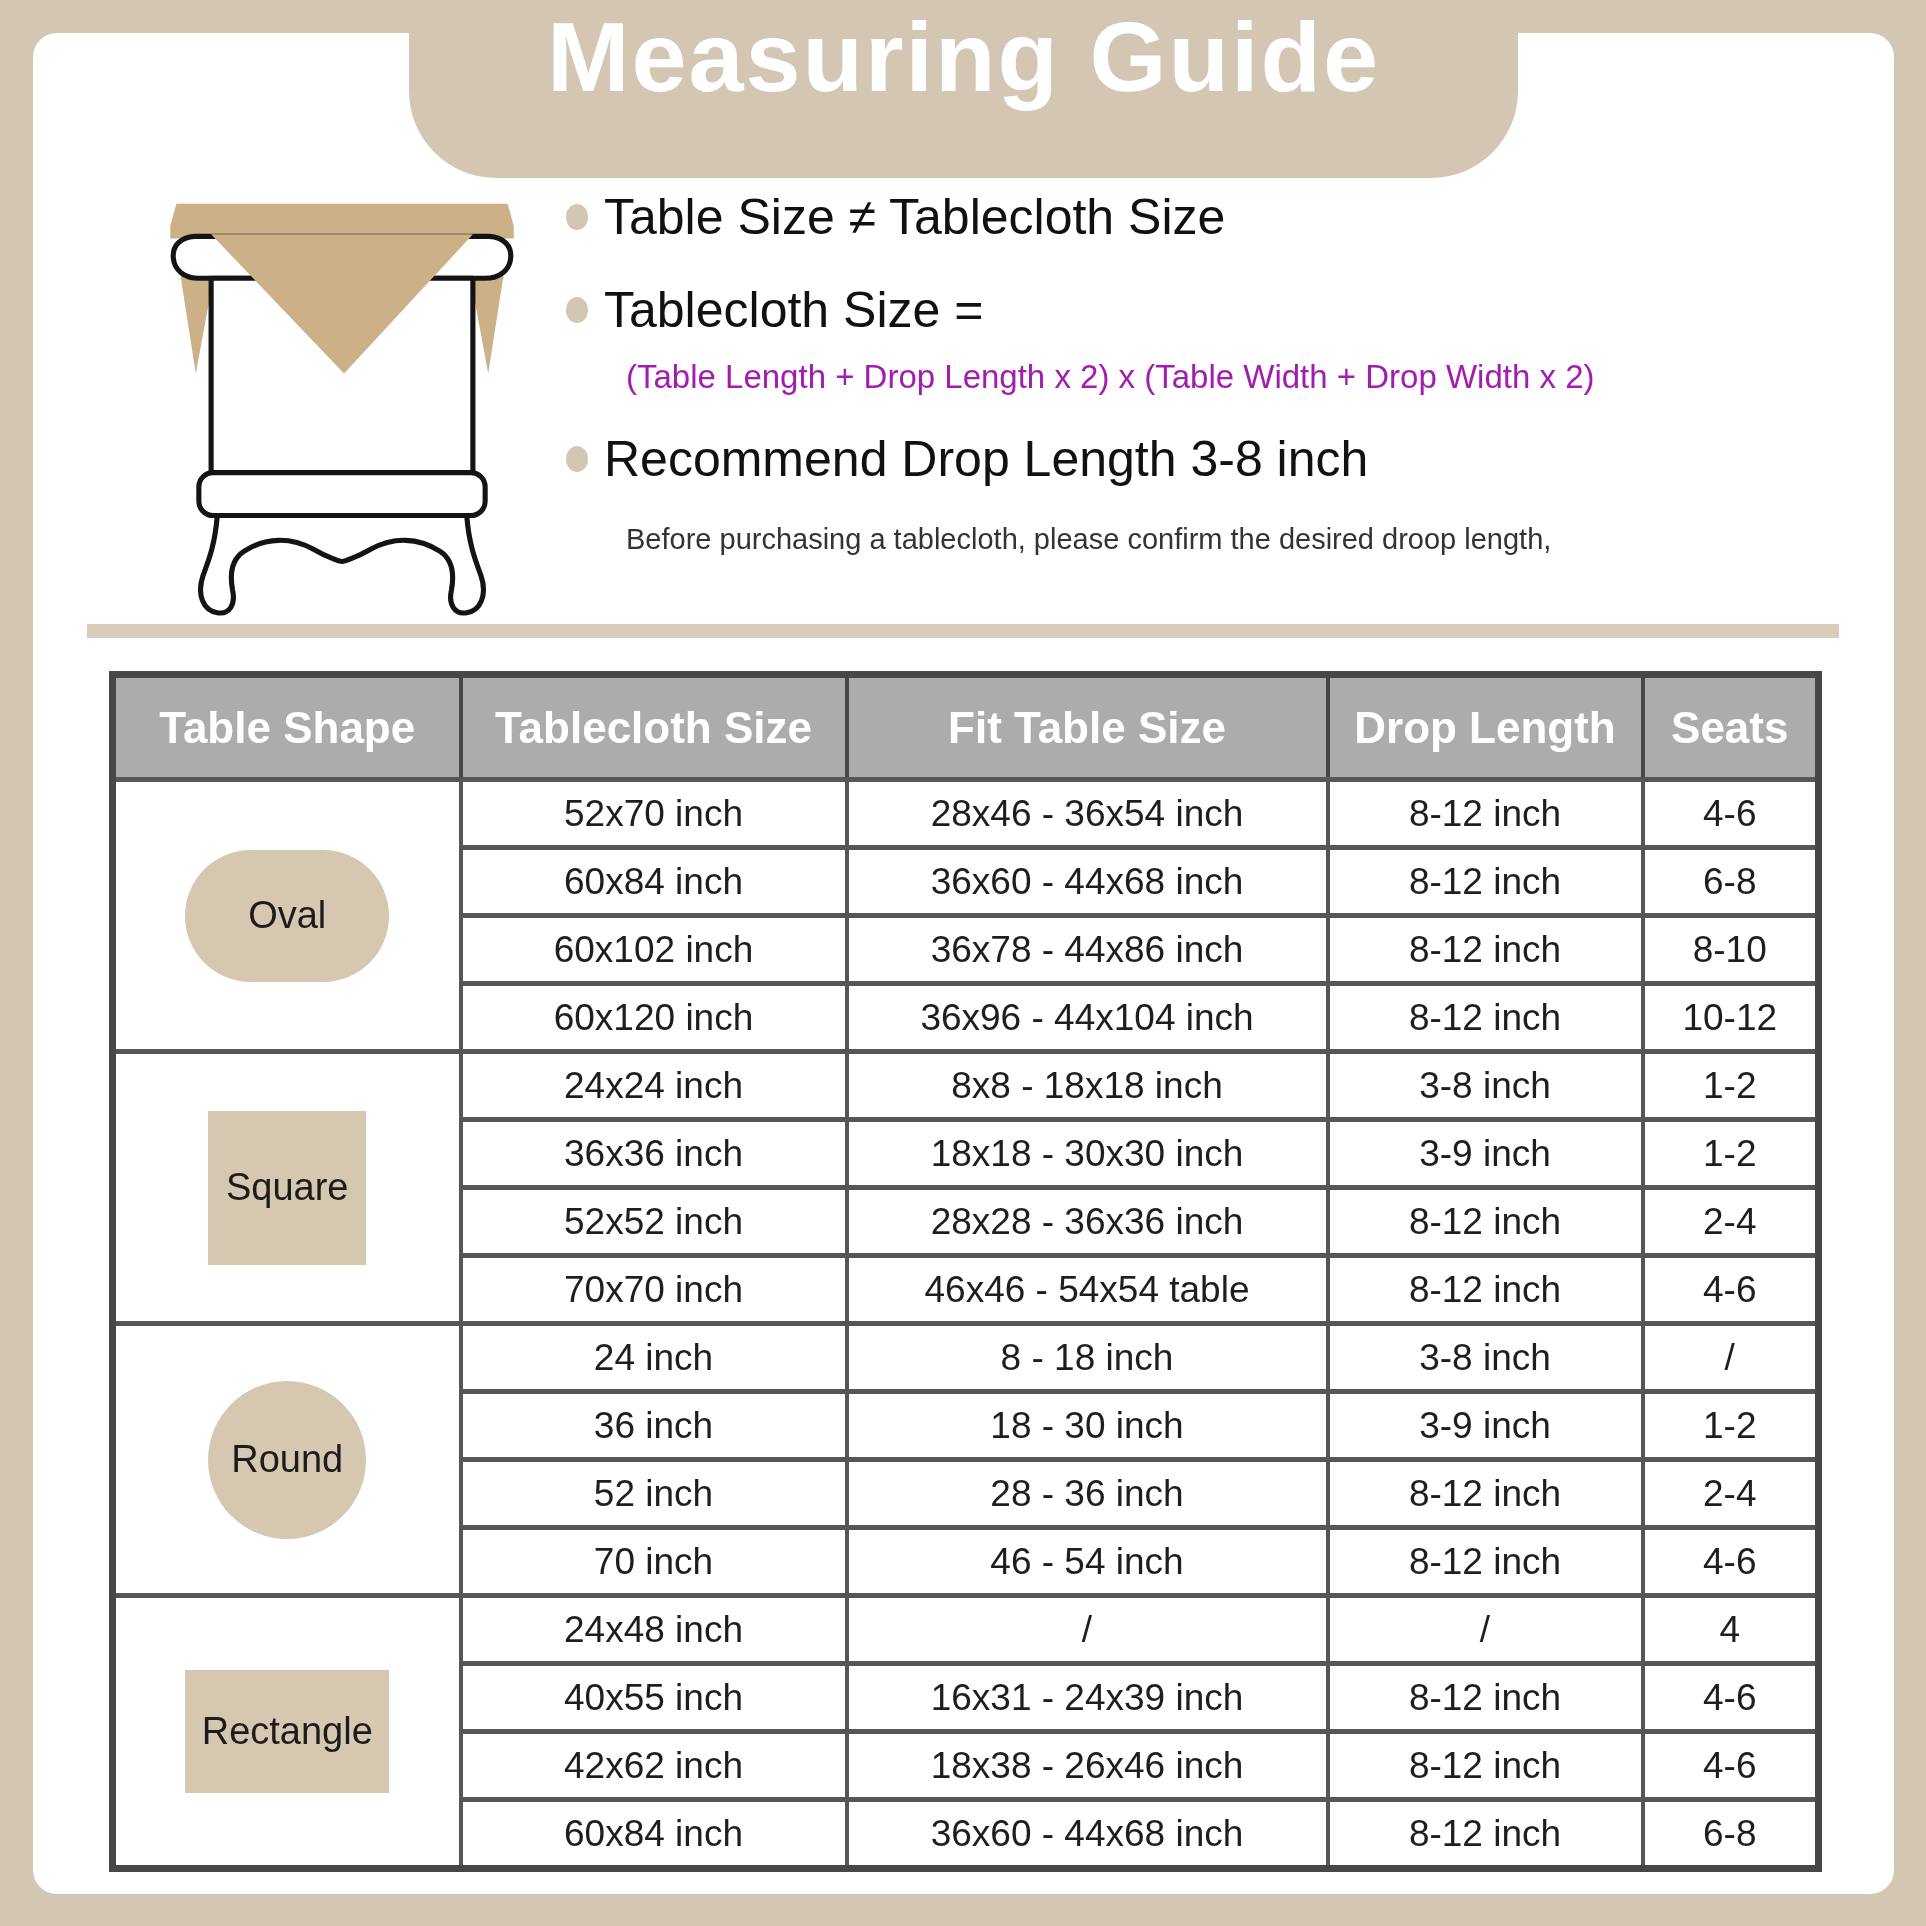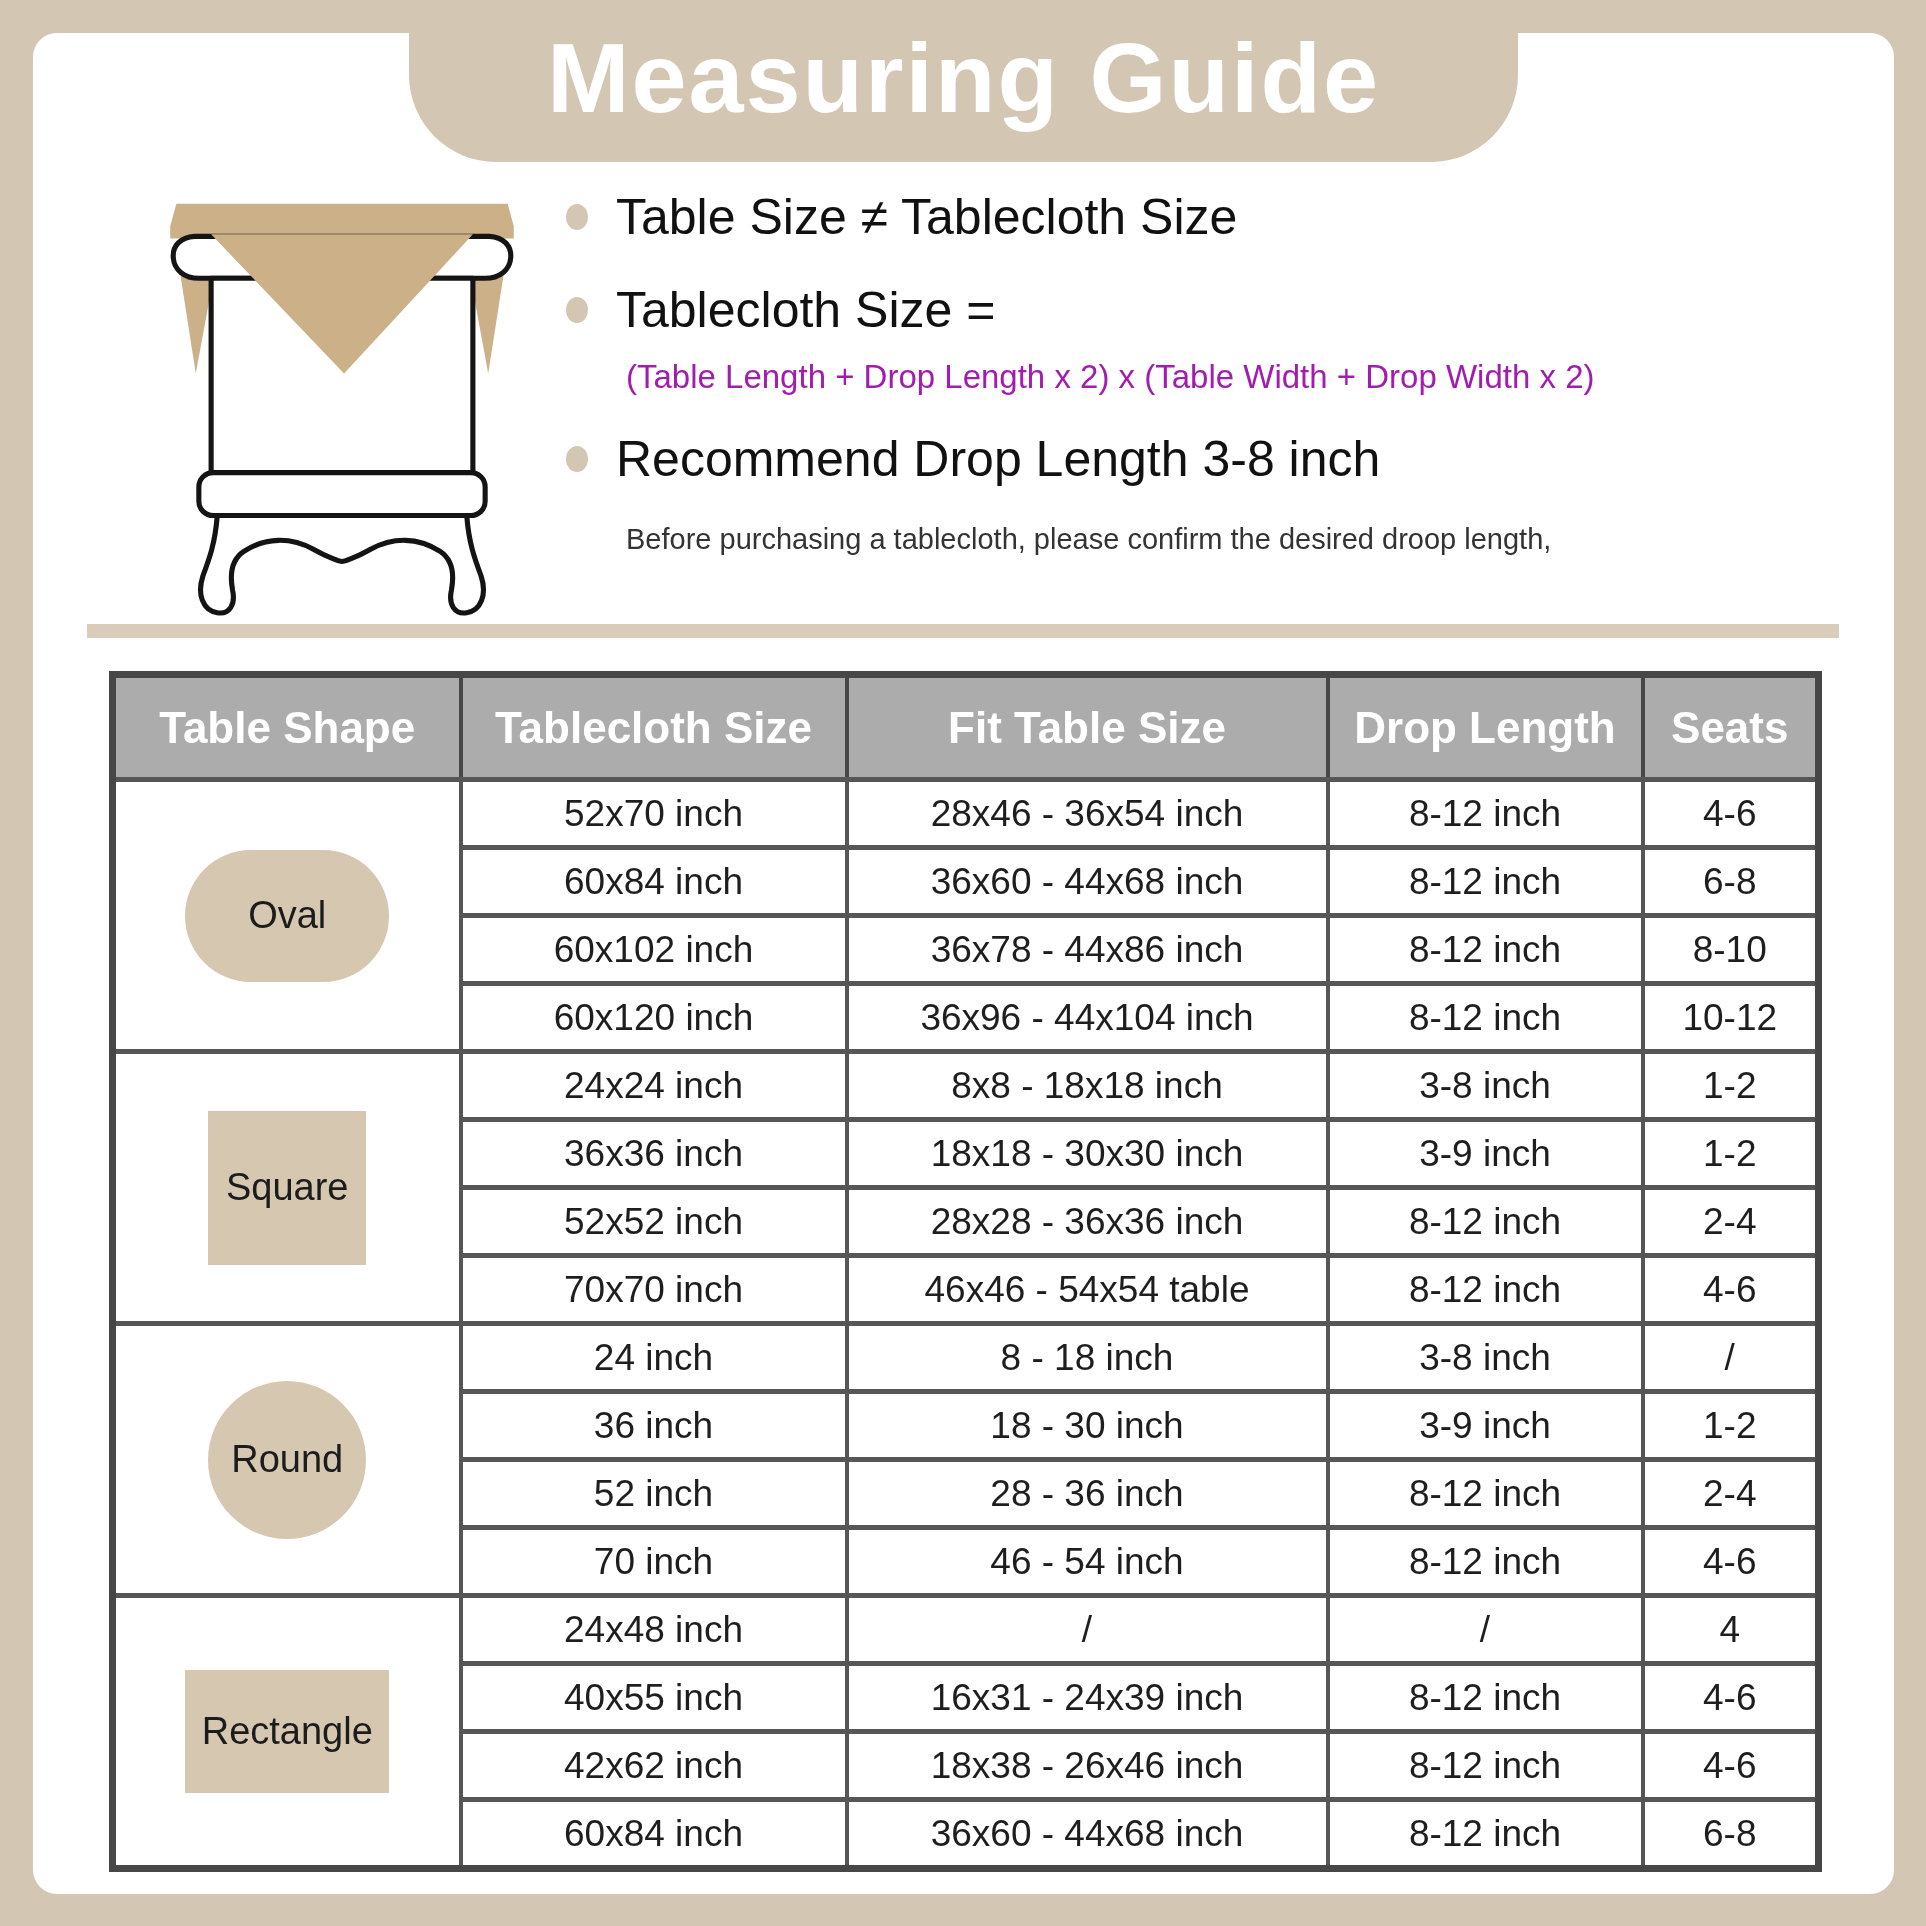--- a/index.html
+++ b/index.html
@@ -10,30 +10,30 @@
     --hdr-gray:#acacac;
     --grid:#565656;
     --border-dark:#474747;
     --ink:#1e1e1e;
   }
   html,body{margin:0;padding:0;}
   body{font-family:"Liberation Sans","DejaVu Sans",sans-serif;}
   .page{position:relative;width:1927px;height:1927px;background:var(--tan);overflow:hidden;}
   .content{position:absolute;left:33px;top:33px;width:1861px;height:1861px;background:#ffffff;border-radius:24px;}
   
-  .banner{position:absolute;left:409px;top:8px;width:1109px;height:154px;background:var(--tan);
-          border-radius:0 0 87px 87px;display:flex;align-items:center;justify-content:center;}
+  .banner{position:absolute;left:409px;top:0;width:1109px;height:178px;background:var(--tan);
+          border-radius:0 0 87px 87px;display:flex;align-items:flex-start;justify-content:center;}
   .banner h1{margin:0;padding-bottom:14px;font-size:99px;font-weight:bold;color:#ffffff;letter-spacing:2px;}
   
   .illustration{position:absolute;left:117px;top:173px;width:450px;height:455px;}
   .illustration .cloth{fill:var(--cloth);}
   .illustration .wood{fill:#ffffff;stroke:#141414;stroke-width:5;stroke-linejoin:round;}
   
   .tips{position:absolute;left:0;top:0;width:1927px;height:634px;}
-  .bullet-row{position:absolute;display:flex;align-items:center;gap:28px;left:566px;}
+  .bullet-row{position:absolute;display:flex;align-items:center;gap:16px;left:566px;}
   .dot{width:22px;height:26px;border-radius:50%;background:var(--tan);flex:0 0 auto;}
   .tip-text{font-size:50px;color:#111111;}
   .sub-line{position:absolute;left:626px;color:#a21caf;}
   .formula{font-size:33px;top:358px;}
   .note{font-size:29px;color:#333333;}
   .note-1{top:523px;}
   .note-2{top:568px;}
   .tip-1{top:188px;}
   .tip-2{top:281px;}
   .tip-3{top:430px;}

